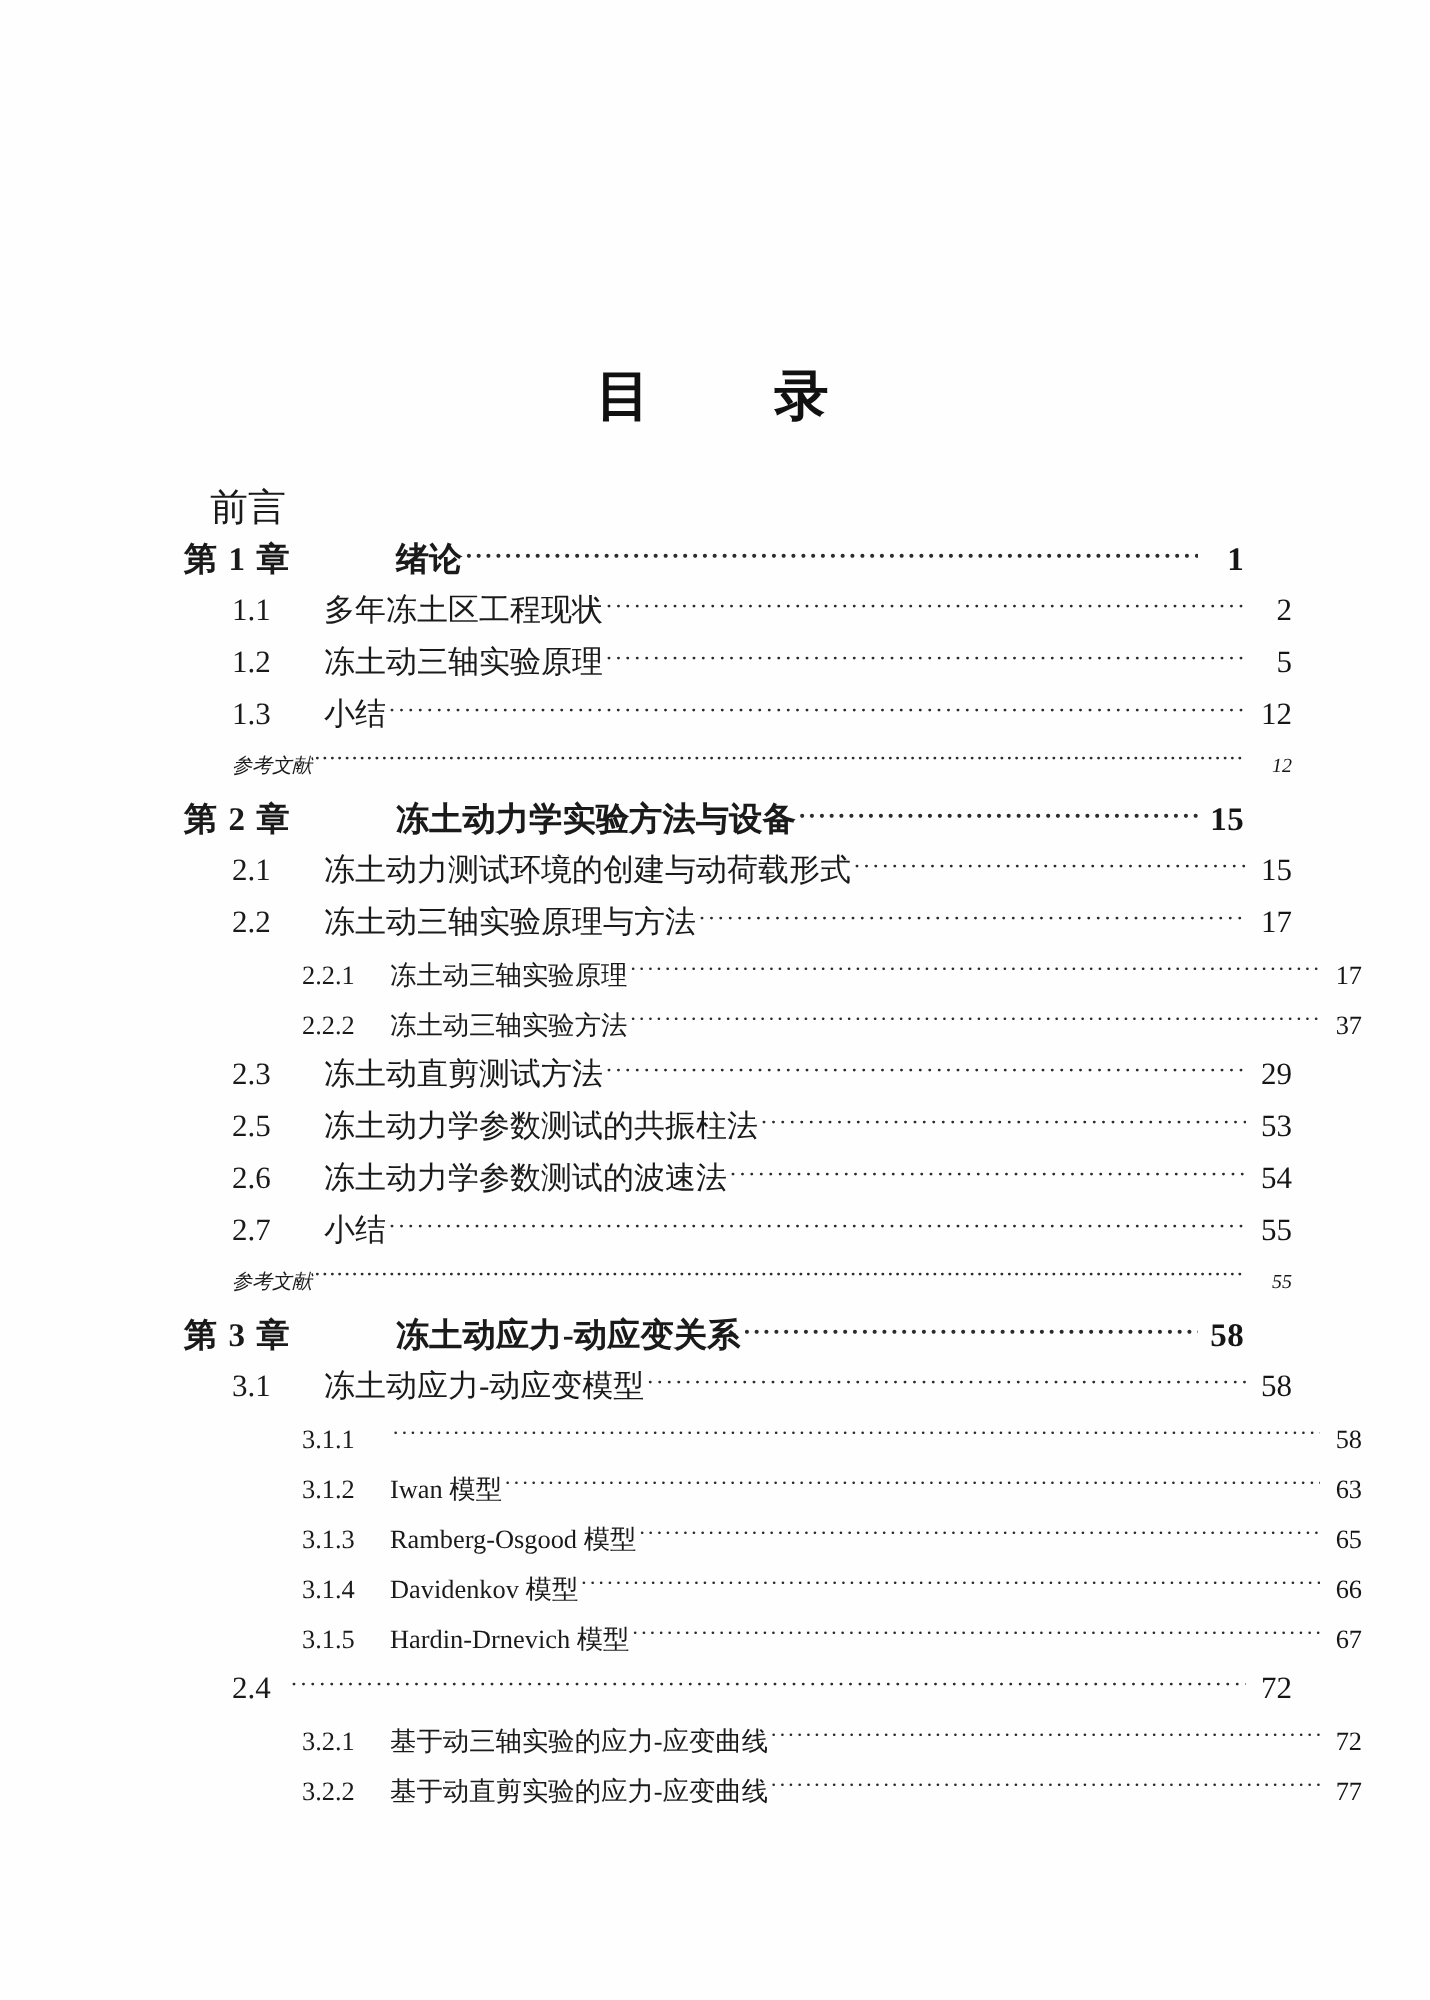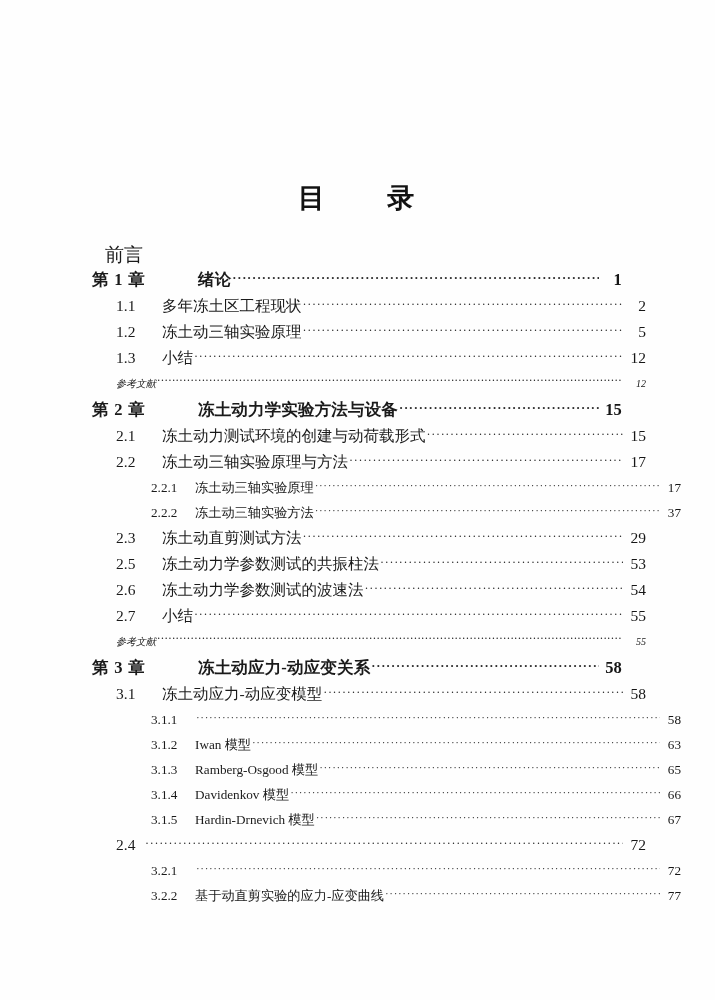--- a/index.html
+++ b/index.html
@@ -283,20 +283,21 @@
         <span class="leader"></span>
         <span class="pageno">67</span>
       </div>
       <div class="entry lvl-2 tight">
         <span class="num">2.4</span>
         <span class="leader"></span>
         <span class="pageno">72</span>
       </div>
       <div class="entry lvl-3">
         <span class="num">3.2.1</span>
+        <span class="label">基于动三轴实验的应力-应变曲线</span>
         <span class="leader"></span>
         <span class="pageno">72</span>
       </div>
       <div class="entry lvl-3">
         <span class="num">3.2.2</span>
         <span class="label">基于动直剪实验的应力-应变曲线</span>
         <span class="leader"></span>
         <span class="pageno">77</span>
       </div>
     </div>

